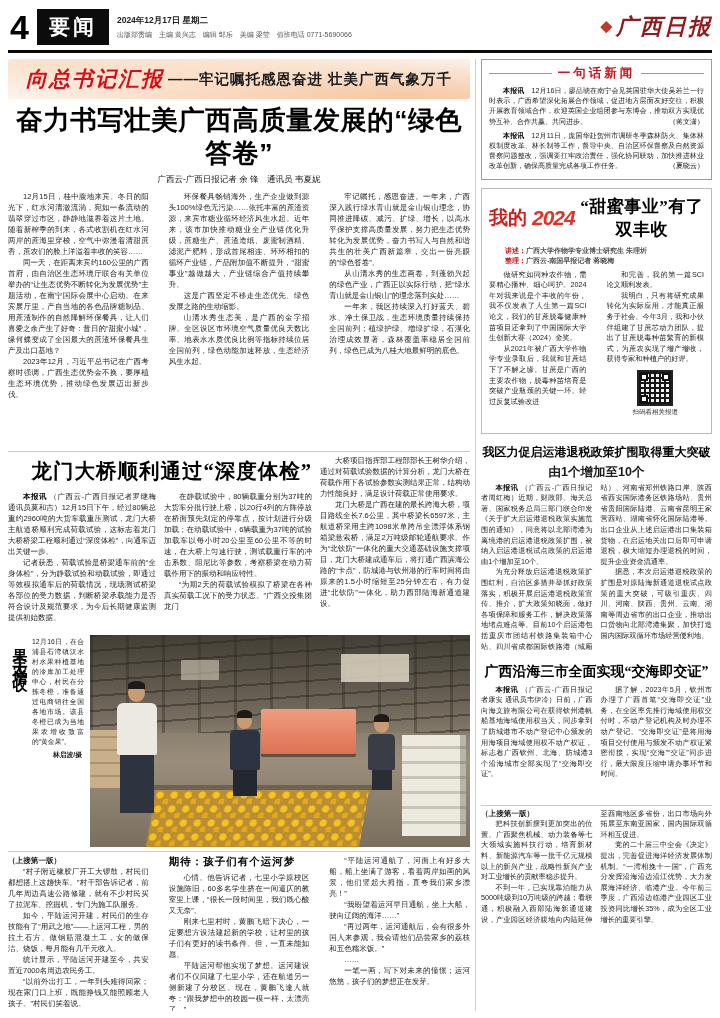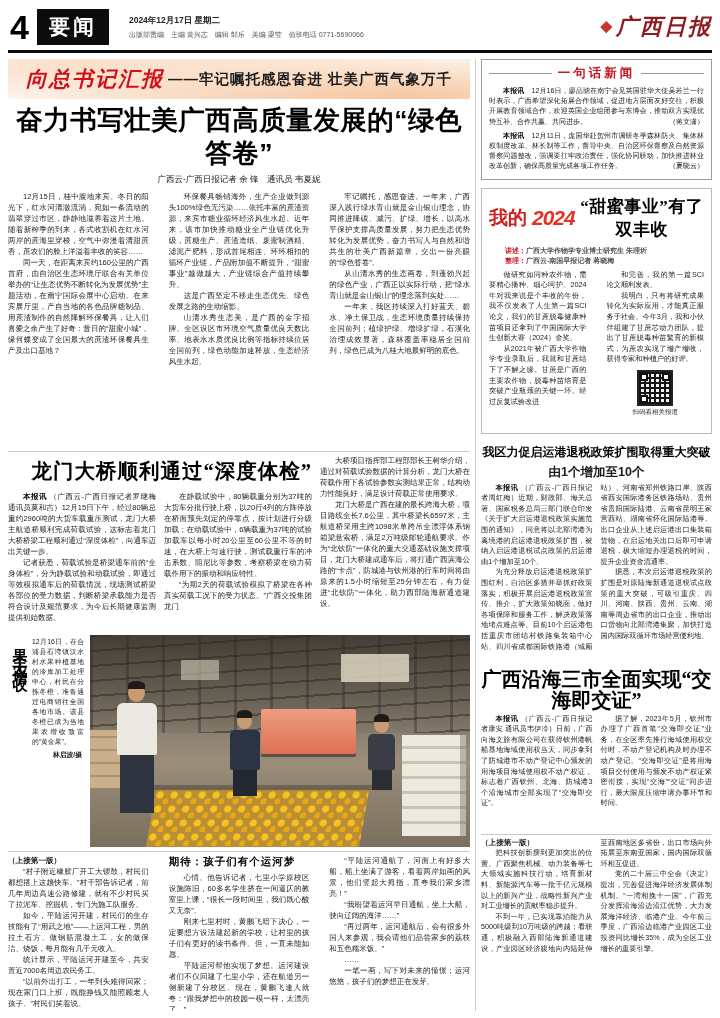--- a/index.html
+++ b/index.html
@@ -2,21 +2,21 @@
 <html><head>
 <meta charset="utf-8">
 <style>
   html,body{margin:0;padding:0;width:720px;height:1018px;overflow:hidden;background:#fff;}
   body{font-family:"Liberation Sans",sans-serif;color:#1a1a1a;-webkit-font-smoothing:antialiased;}
   .page{padding:6px 8px 0;box-sizing:border-box;}
   
   .masthead{display:flex;align-items:center;height:42px;}
   .page-num{font-size:34px;font-weight:900;color:#000;line-height:40px;padding:0 8px 0 2px;}
   .section-box{background:#0c0c0c;color:#fff;font-weight:900;font-size:21px;letter-spacing:3px;padding:7px 12px;line-height:22px;}
-  .issue-info{margin-left:20px;flex:1;}
+  .issue-info{margin-left:8px;flex:1;}
   .issue-date{font-size:8.5px;font-weight:bold;color:#222;margin-bottom:3px;}
   .issue-staff{font-size:7px;color:#555;}
   .brand{font-family:"Liberation Serif",serif;font-style:italic;font-weight:900;font-size:22px;color:#8e1b1f;letter-spacing:2px;white-space:nowrap;}
   .brand .mark{color:#c0392b;font-style:normal;font-size:15px;vertical-align:3px;margin-right:2px;}
   .mast-rule{height:3px;background:#0a0a0a;margin-top:2px;}
   
   .content{display:flex;margin-top:6px;height:952px;overflow:hidden;}
   .col-left{width:462px;overflow:hidden;}
   .vdiv{width:1px;background:#ccc;margin:0 5px;}
   .col-right{flex:1;overflow:hidden;}
@@ -110,21 +110,21 @@
   .qr i:nth-child(1){top:1px;left:1px;}
   .qr i:nth-child(2){top:1px;right:1px;}
   .qr i:nth-child(3){bottom:1px;left:1px;}
   .qr-cap{font-size:6.5px;color:#333;margin-top:2px;}
   .tax{margin-top:8px;}
   .tax-h{font-family:"Liberation Serif",serif;font-weight:900;font-size:12px;line-height:20px;text-align:center;color:#000;margin:0;}
   .tax-sub{text-align:center;font-weight:bold;font-size:12.5px;line-height:18px;margin:1px 0 2px;}
   .flow2{columns:2;column-gap:8px;overflow:hidden;}
   .tax-flow{height:170px;}
   .sea{margin-top:6px;}
-  .sea-h{font-family:"Liberation Serif",serif;font-weight:900;font-size:20px;line-height:21px;text-align:center;color:#000;margin:16px 0 3px;}
+  .sea-h{font-family:"Liberation Serif",serif;font-weight:900;font-size:14px;line-height:21px;text-align:center;color:#000;margin:8px 0 3px;}
   .sea-flow{height:116px;}
   .tech-flow{height:188px;}
 </style>
 </head>
 <body>
 
 <div class="page">
 
   <div class="masthead">
     <div class="page-num">4</div>
@@ -146,20 +146,21 @@
         <span class="banner-rest">——牢记嘱托感恩奋进 壮美广西气象万千</span>
       </div>
 
       <div class="lead-headline">奋力书写壮美广西高质量发展的“绿色答卷”</div>
       <div class="lead-byline">广西云-广西日报记者 余 锋　通讯员 韦夏妮</div>
 
       <div class="colset lead-body bodytext">
         <div class="ncol">
             <p>12月15日，桂中腹地来宾。冬日的阳光下，红水河清澈流淌，宛如一条流动的翡翠穿过市区，静静地滋养着这片土地。随着新榨季的到来，各式收割机在红水河两岸的蔗海里穿梭，空气中弥漫着清甜蔗香，蔗农们的脸上洋溢着丰收的笑容……</p>
             <p>同一天，在距离来宾约160公里的广西首府，由自治区生态环境厅联合有关单位举办的“让生态优势不断转化为发展优势”主题活动，在南宁国际会展中心启动。在来宾展厅里，产自当地的各色品牌糖制品、用蔗渣制作的自然降解环保餐具，让人们喜爱之余产生了好奇：昔日的“甜蜜小城”，缘何蝶变成了全国最大的蔗渣环保餐具生产及出口基地？</p>
+            <p>2023年12月，习近平总书记在广西考察时强调，广西生态优势金不换，要厚植生态环境优势，推动绿色发展迈出新步伐。</p>
           </div>
         <div class="ncol">
             <p>环保餐具畅销海外，生产企业做到源头100%绿色无污染……依托丰富的蔗渣资源，来宾市糖业循环经济风生水起。近年来，该市加快推动糖业全产业链优化升级，蔗糖生产、蔗渣造纸、废蜜制酒精、滤泥产肥料，形成首尾相连、环环相扣的循环产业链，产品附加值不断提升，“甜蜜事业”越做越大，产业链综合产值持续攀升。</p>
             <p>这是广西坚定不移走生态优先、绿色发展之路的生动缩影。</p>
             <p>山清水秀生态美，是广西的金字招牌。全区设区市环境空气质量优良天数比率、地表水水质优良比例等指标持续位居全国前列，绿色动能加速释放，生态经济风生水起。</p>
           </div>
         <div class="ncol">
             <p>牢记嘱托，感恩奋进。一年来，广西深入践行绿水青山就是金山银山理念，协同推进降碳、减污、扩绿、增长，以高水平保护支撑高质量发展，努力把生态优势转化为发展优势，奋力书写人与自然和谐共生的壮美广西新篇章，交出一份亮眼的“绿色答卷”。</p>
             <p>从山清水秀的生态画卷，到蓬勃兴起的绿色产业，广西正以实际行动，把“绿水青山就是金山银山”的理念落到实处……</p>
             <p>一年来，我区持续深入打好蓝天、碧水、净土保卫战，生态环境质量持续保持全国前列；植绿护绿、增绿扩绿，石漠化治理成效显著，森林覆盖率稳居全国前列，绿色已成为八桂大地最鲜明的底色。</p>

